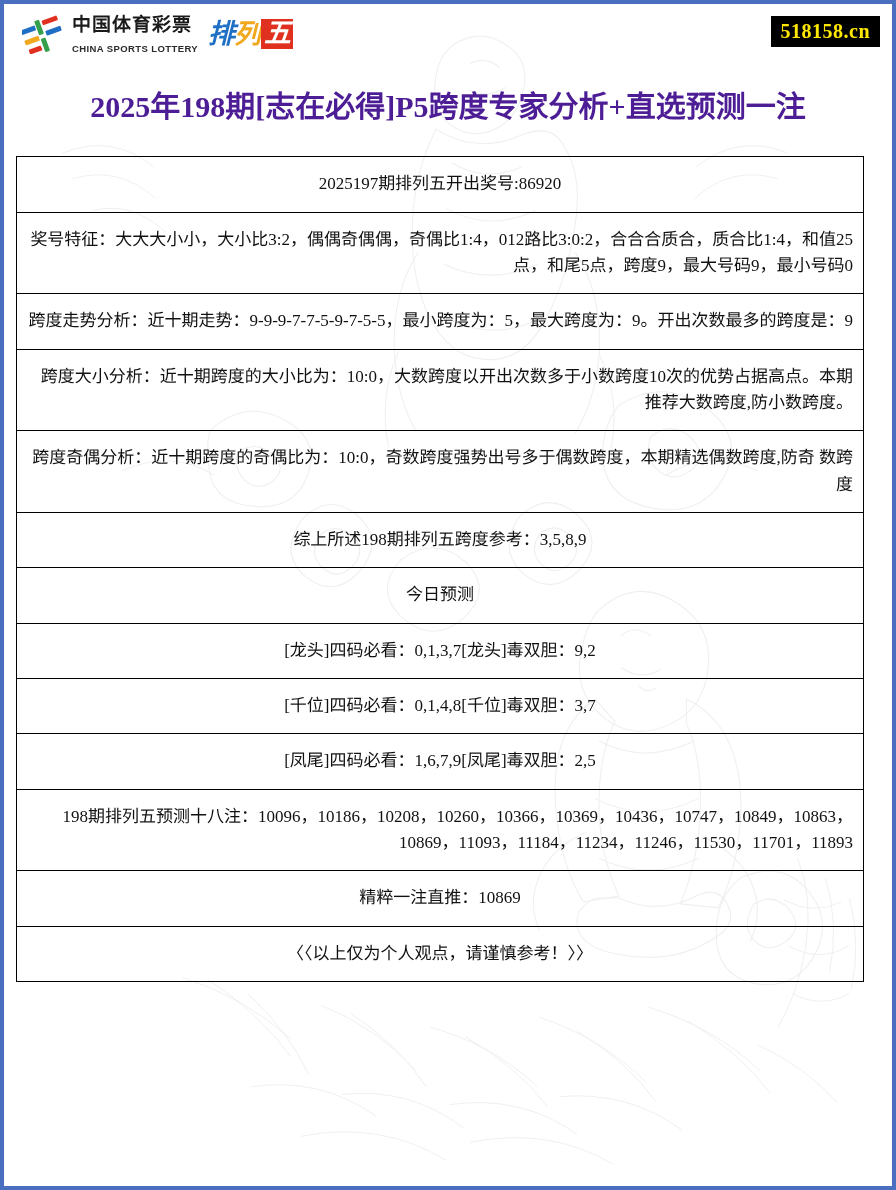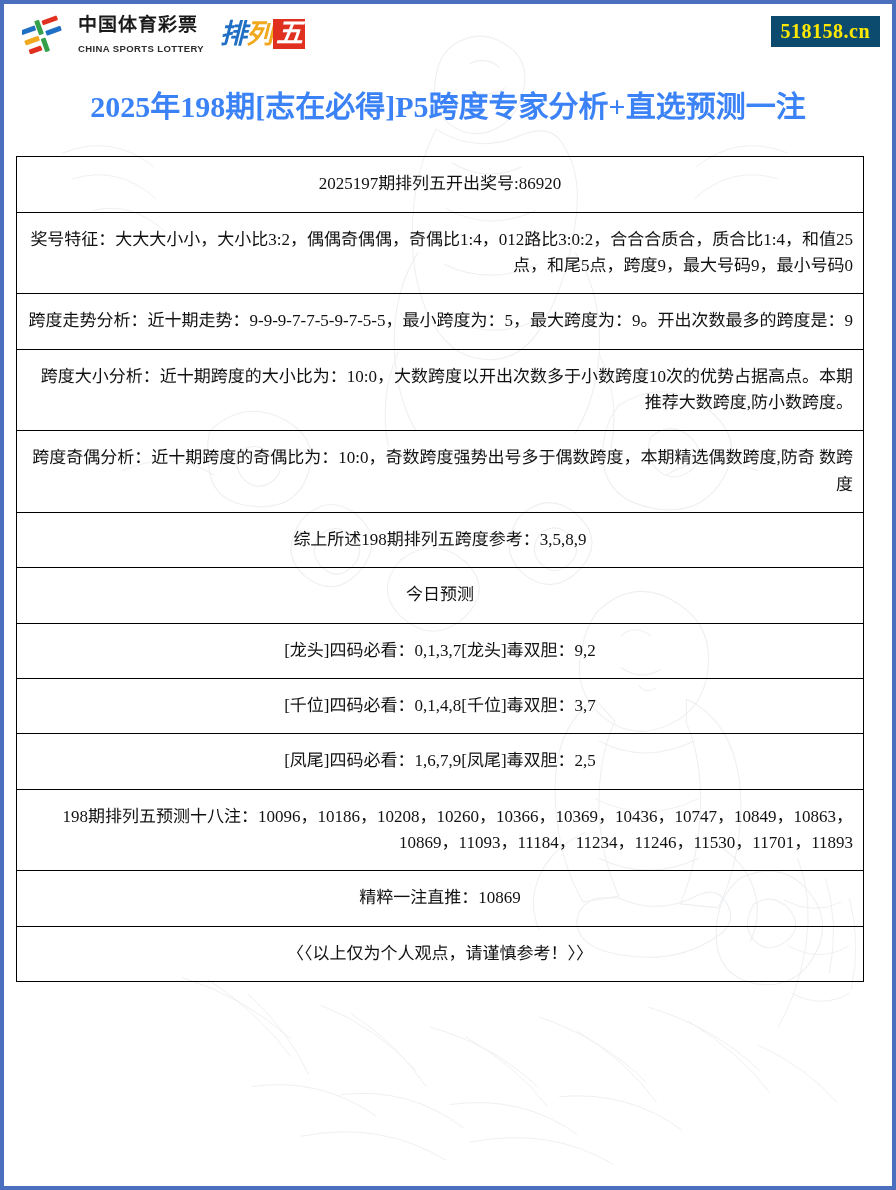--- a/index.html
+++ b/index.html
@@ -46,21 +46,21 @@
   
   .header {
     position: relative;
     height: 56px;
     padding: 8px 12px 0 18px;
     box-sizing: border-box;
   }
   .brand {
     display: inline-flex;
     align-items: center;
-    gap: 14px;
+    gap: 8px;
     height: 44px;
   }
   .brand-mark {
     width: 42px;
     height: 40px;
     flex: 0 0 auto;
   }
   .brand-words {
     display: flex;
     flex-direction: column;
@@ -239,24 +239,24 @@
           <span class="brand-cn">中国体育彩票</span>
           <span class="brand-en">CHINA SPORTS LOTTERY</span>
         </span>
         <span class="game-logo">
           <span class="gl1">排</span>
           <span class="gl2">列</span>
           <span class="gl3">五</span>
         </span>
       </div>
 
-      <div class="sitebadge" style="background: #0c4a6e; color: rgb(255, 232, 0);">518158.cn</div>
+      <div class="sitebadge" style="background: #000000; color: rgb(255, 232, 0);">518158.cn</div>
     </div>
 
-    <h1 class="page-title" style="color: #3b82f6;">2025年198期[志在必得]P5跨度专家分析+直选预测一注</h1>
+    <h1 class="page-title" style="color: #4c1d95;">2025年198期[志在必得]P5跨度专家分析+直选预测一注</h1>
 
     <div class="tbl-wrap">
       <table class="analysis">
         <tbody>
           <tr>
             <td class="center midtall">2025197期排列五开出奖号:86920</td>
           </tr>
           <tr>
             <td class="left">奖号特征：大大大小小，大小比3:2，偶偶奇偶偶，奇偶比1:4，012路比3:0:2，合合合质合，质合比1:4，和值25点，和尾5点，跨度9，最大号码9，最小号码0</td>
           </tr>

